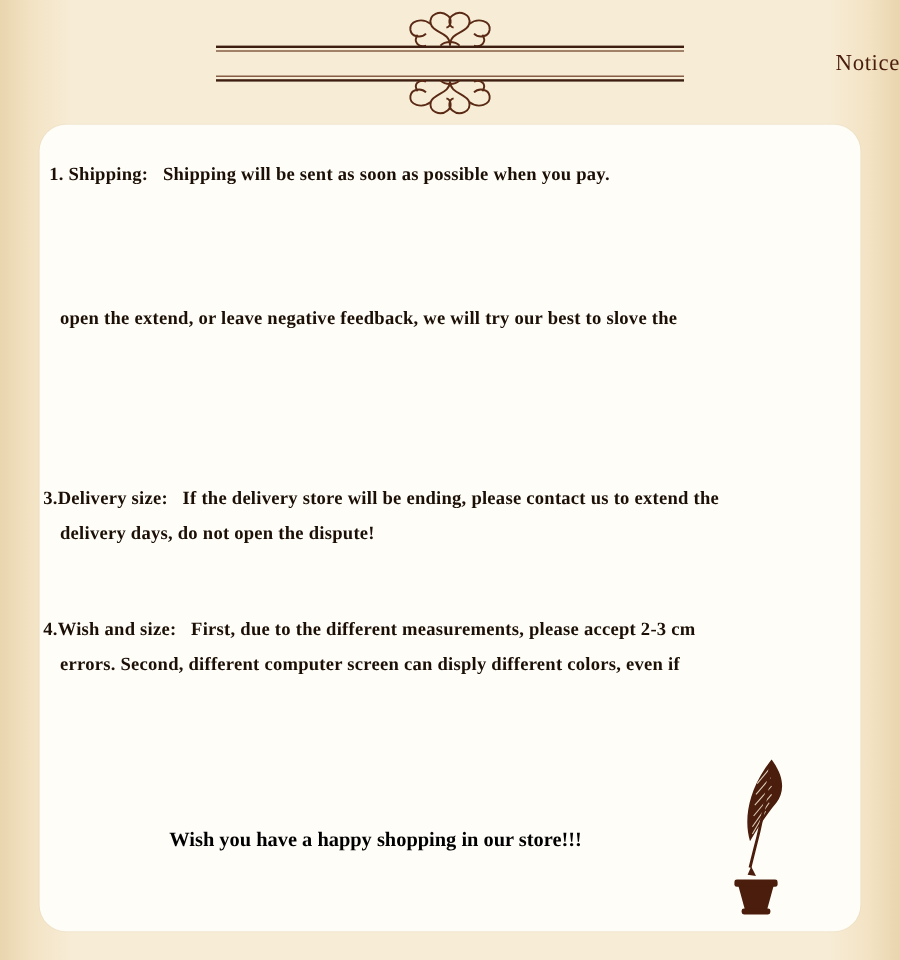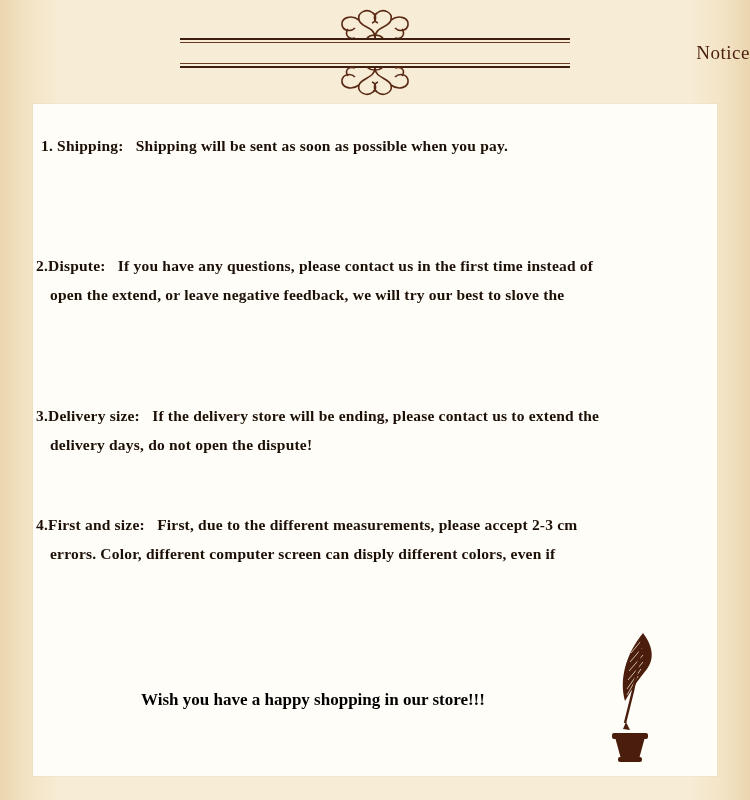--- a/index.html
+++ b/index.html
@@ -70,20 +70,21 @@
 
   
   .card {
     position: absolute;
     left: 33px;
     top: 104px;
     width: 684px;
     height: 672px;
     background: #fffdf7;
     box-shadow: 0 0 0 1px rgba(0,0,0,0.02);
+    border-radius: 22px;
   }
 
   .item {
     position: absolute;
     color: #1b0f06;
     font-family: "Liberation Serif", serif;
     font-weight: bold;
     font-size: 15.5px;
     line-height: 29px;
     letter-spacing: 0.2px;
@@ -166,44 +167,39 @@
     <div class="item" id="item1">
       <p>
         <span>1.</span>
         <span>Shipping:</span>
         &nbsp;
         <span>Shipping will be sent as soon as possible when you pay.</span>
       </p>
     </div>
 
     <div class="item" id="item2">
-      <p>
-        <span>2.</span><span>Dispute:</span>
-        &nbsp;
-        <span>If you have any questions,  please contact us in the first time  instead of</span>
-      </p>
       <p><span class="indent"></span><span>open  the extend, or leave  negative  feedback, we will try our best to slove the</span></p>
     </div>
 
     <div class="item" id="item3">
       <p>
         <span>3.</span><span>Delivery size:</span>
         &nbsp;
         <span>If the delivery store will be ending, please contact us to extend the</span>
       </p>
       <p><span class="indent"></span><span>delivery days, do not open the dispute!</span></p>
     </div>
 
     <div class="item" id="item4">
       <p>
-        <span>4.</span><span>First and size:</span>
+        <span>4.</span><span>Wish and size:</span>
         &nbsp;
         <span>First, due to   the  different measurements, please accept 2-3 cm</span>
       </p>
-      <p><span class="indent"></span><span>errors.  Color, different computer screen can disply different colors,  even if</span></p>
+      <p><span class="indent"></span><span>errors.  Second, different computer screen can disply different colors,  even if</span></p>
     </div>
 
     <div class="closing">Wish you have a happy shopping in our store!!!</div>
 
     <div class="quill">
       <svg width="70" height="135" viewBox="0 0 70 135">
         <g>
 
           <path d="M34 4 C16 26 10 52 16 72 C22 62 28 52 38 40 C44 32 46 20 34 4 Z" fill="#4a1d0d"></path>
           <g stroke="#f7ecd6" stroke-width="0.9" opacity="0.85">

